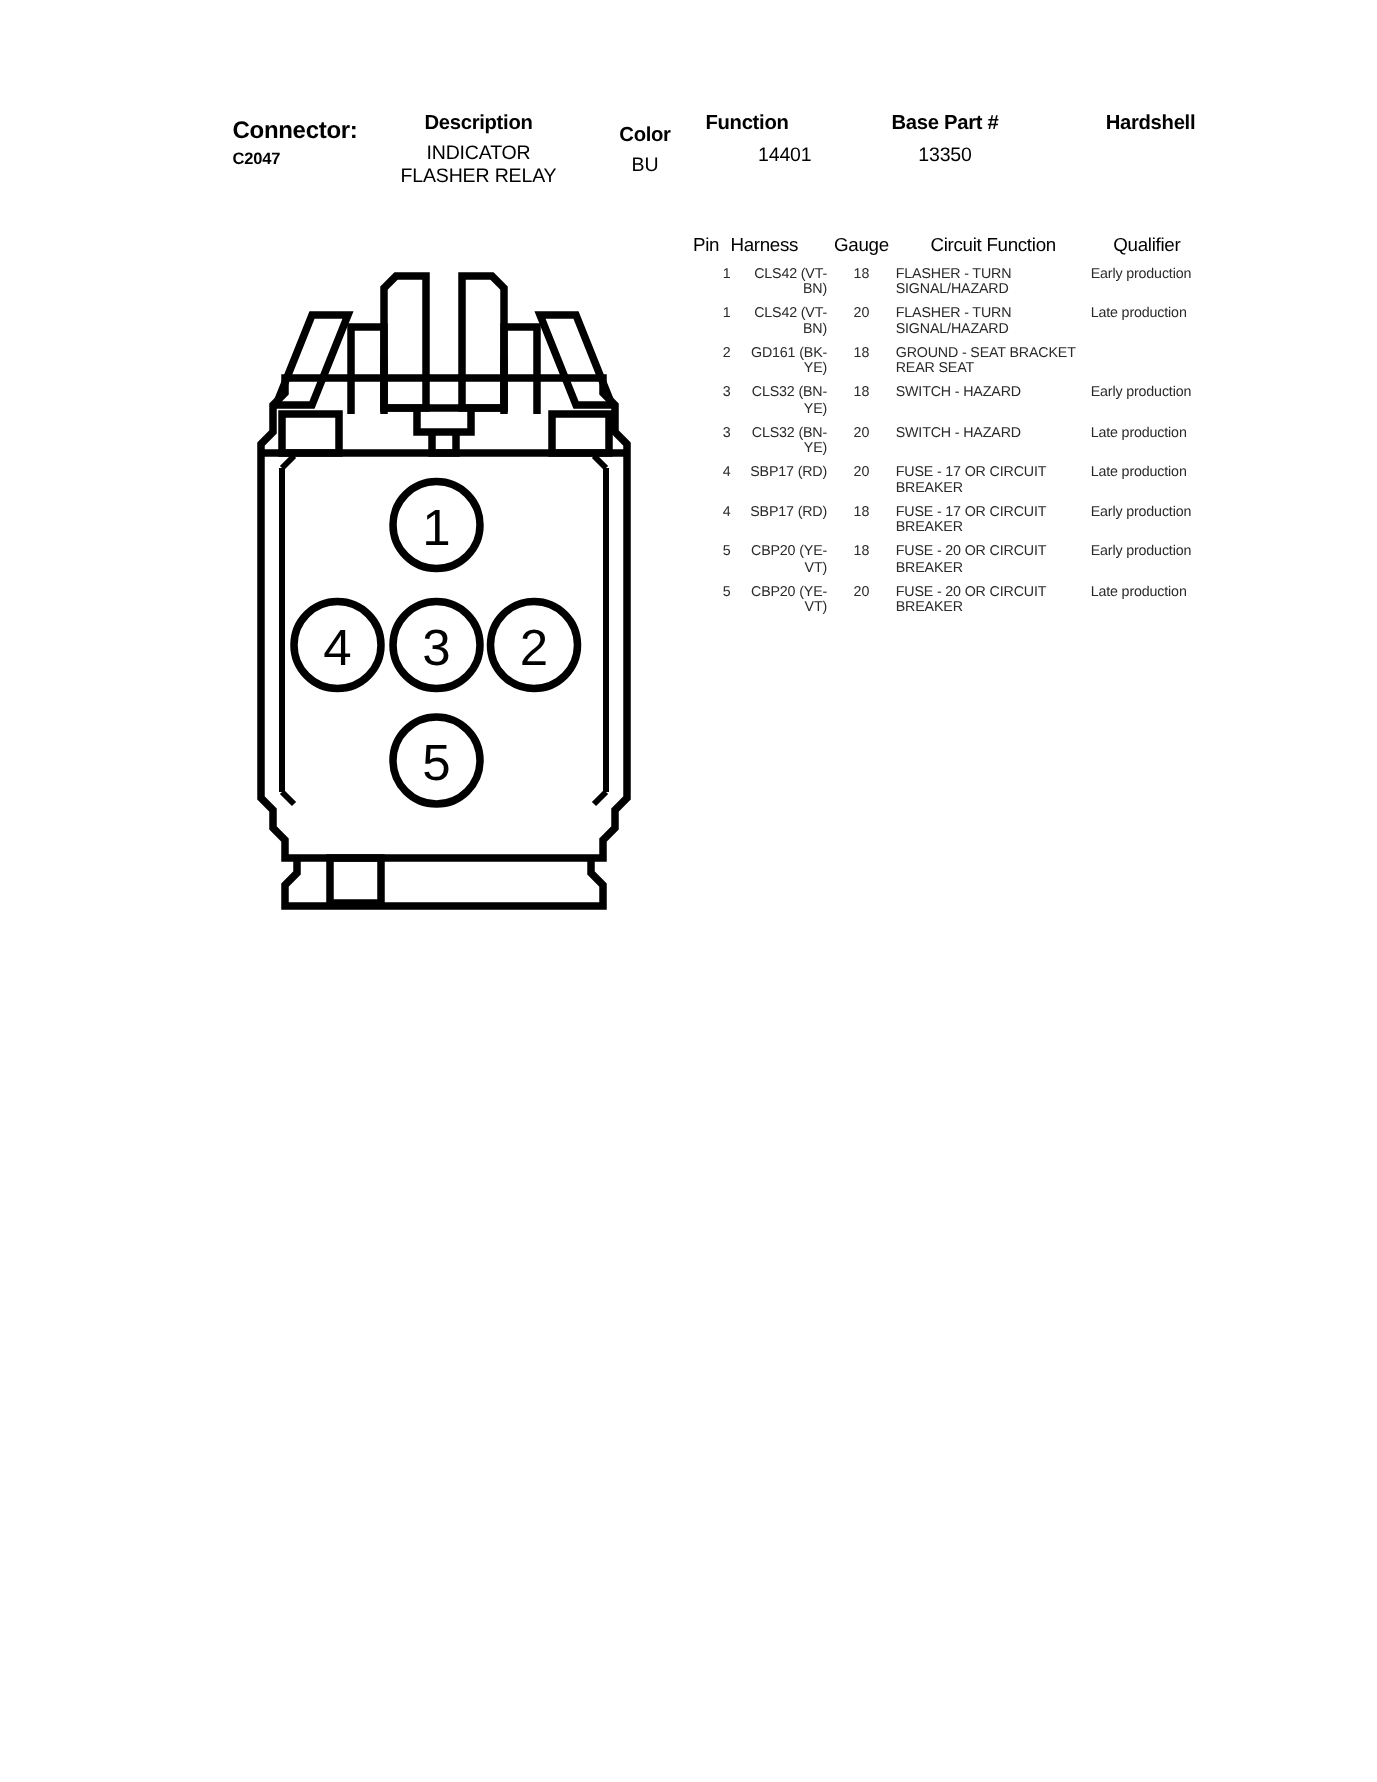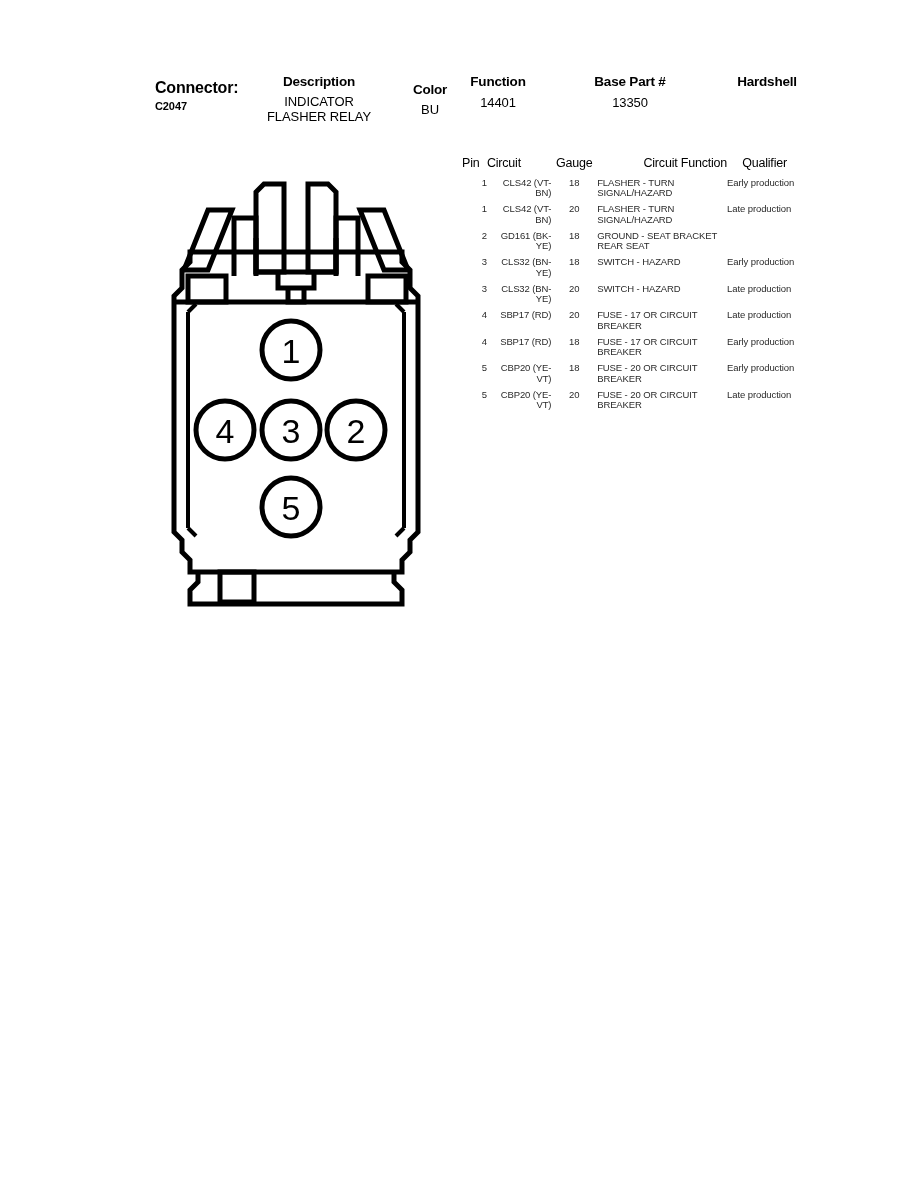--- a/index.html
+++ b/index.html
@@ -43,21 +43,21 @@
   #connector-id-group .hdr-value { font-size: 11px; font-weight: bold; margin-top: 3px; }
 
   #description-group { left: 232px; top: 74px; width: 120px; }
   #color-group       { left: 380px; top: 82px; width: 46px; }
   #harness-group     { left: 428px; top: 74px; width: 86px; }
   #basepart-group    { left: 550px; top: 74px; width: 106px; }
   #hardshell-group   { left: 690px; top: 74px; width: 100px; }
 
   #description-group .hdr-value { margin-top: 4px; }
   #color-group .hdr-value       { margin-top: 4px; }
-  #harness-group .hdr-value     { margin-top: 5px; }
+  #harness-group .hdr-value     { margin-top: 5px; text-align: right; }
   #basepart-group .hdr-value    { margin-top: 5px; }
 
   
   #connector-drawing {
     position: absolute;
     left: 160px;
     top: 180px;
     width: 275px;
     height: 460px;
   }
@@ -92,21 +92,21 @@
   }
   th.col-pin,  td.col-pin      { width: 24px;  text-align: right;  padding-right: 5px; }
   th.col-circ, td.col-circuit  { width: 62px;  text-align: right;  padding-right: 4px; }
   th.col-gauge,td.col-gauge    { width: 44px;  text-align: center; }
   th.col-fn,   td.col-function { width: 125px; text-align: left;   padding-left: 7px; }
   th.col-qual, td.col-qualifier{ width: 72px;  text-align: left;   padding-left: 7px; }
 
   th.col-pin   { text-align: left;   padding-left: 4px; }
   th.col-circ  { text-align: left;   padding-left: 4px; }
   th.col-gauge { text-align: center; }
-  th.col-fn    { text-align: right; }
+  th.col-fn    { text-align: center; }
   th.col-qual  { text-align: center; }
 
   td.col-pin   { color: #1a1a1a; }
   td.col-gauge { color: #1a1a1a; }
 </style>
 </head>
 <body>
 
 <div id="header-block">
 
@@ -205,21 +205,21 @@
       <text x="131" y="340">5</text>
     </g>
   </svg>
 </div>
 
 <div id="pin-table">
   <table class="pintable">
     <thead>
       <tr>
         <th class="col-pin">Pin</th>
-        <th class="col-circ">Circuit</th>
+        <th class="col-circ">Harness</th>
         <th class="col-gauge">Gauge</th>
         <th class="col-fn">Circuit Function</th>
         <th class="col-qual">Qualifier</th>
       </tr>
     </thead>
     <tbody id="pin-table-body">
         <tr>
           <td class="col-pin">1</td>
           <td class="col-circuit">CLS42 (VT-BN)</td>
           <td class="col-gauge">18</td>

